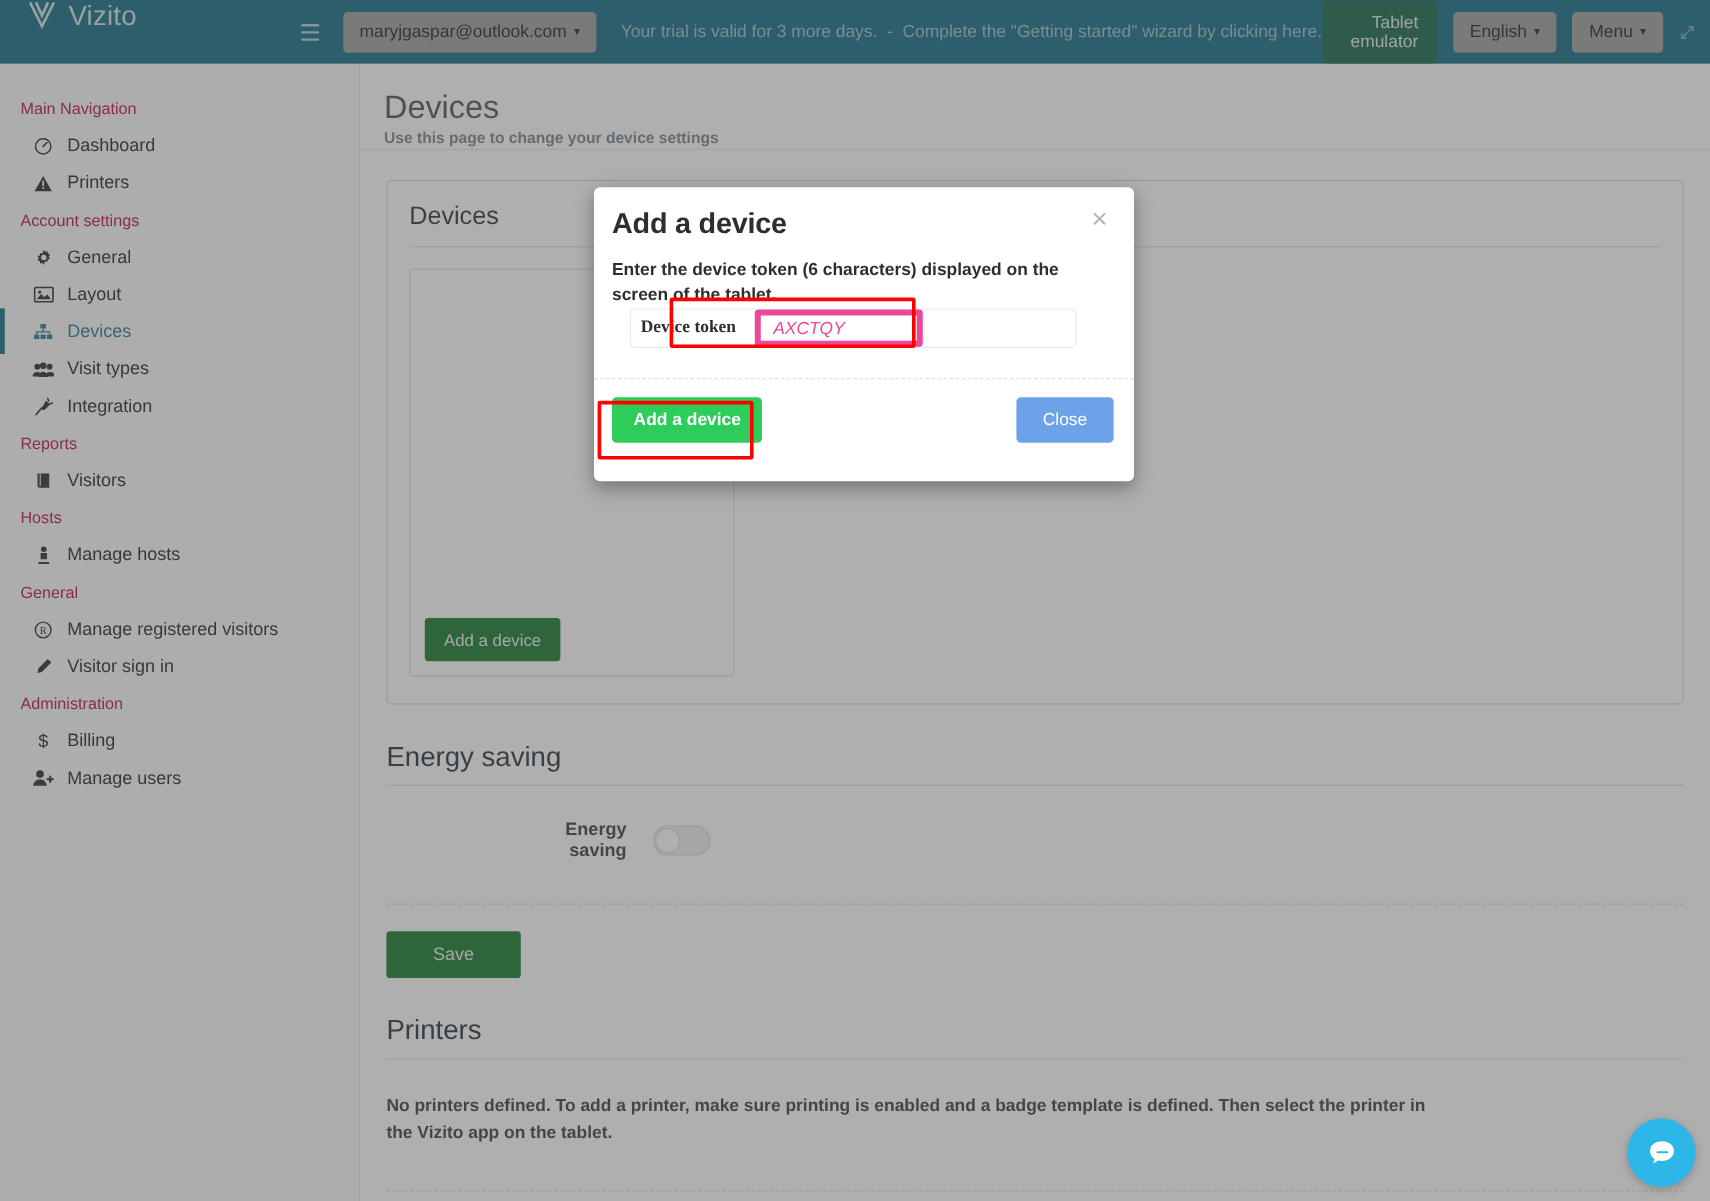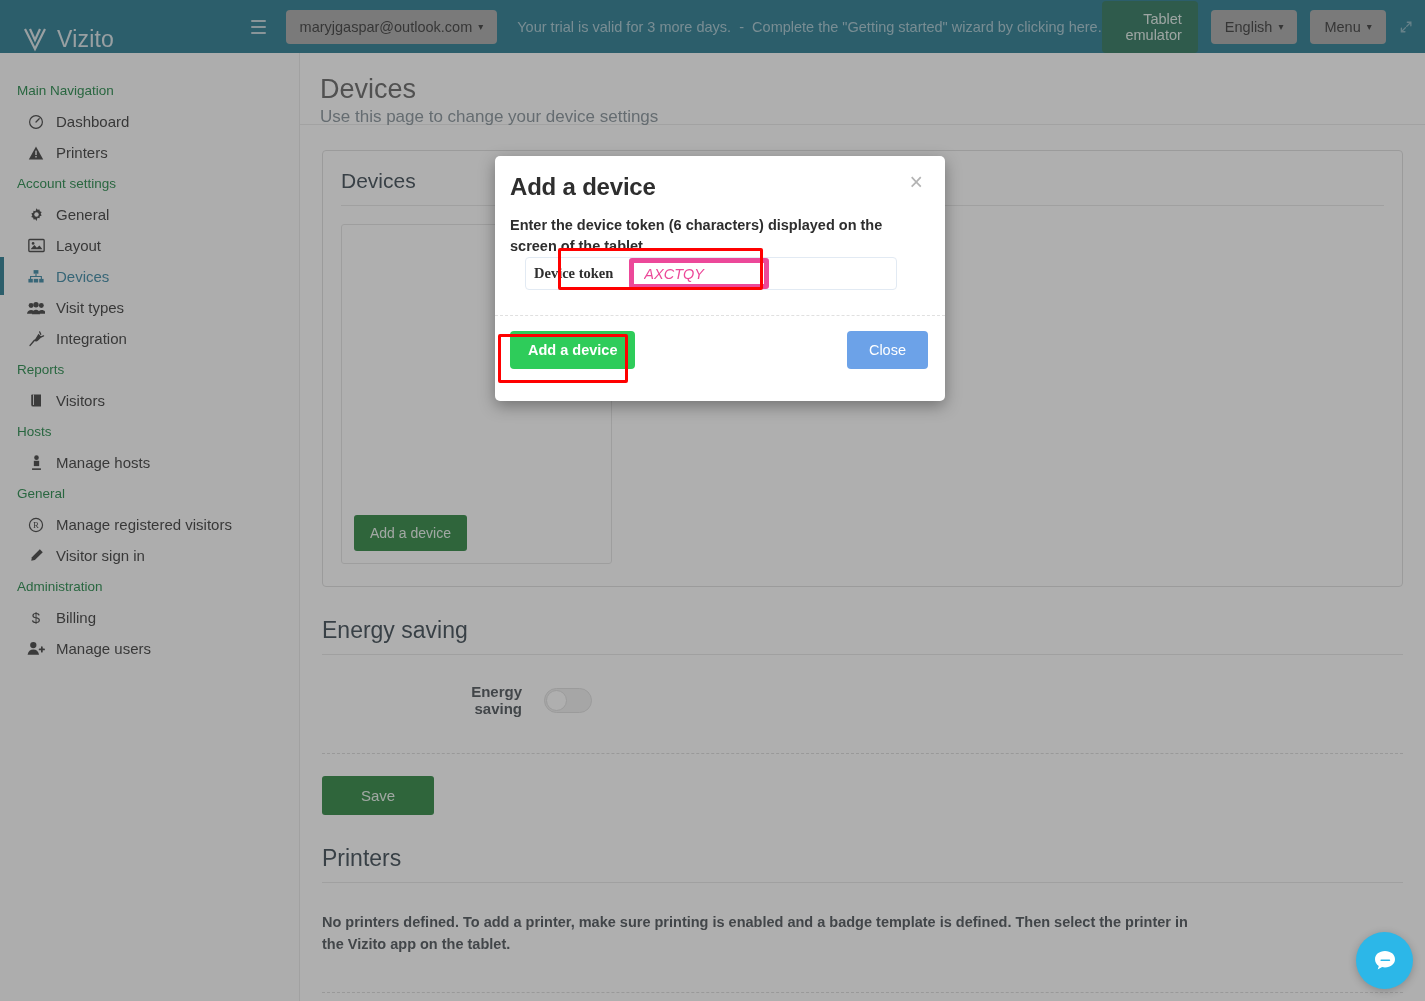--- a/index.html
+++ b/index.html
@@ -21,21 +21,21 @@
   
   .topbar {
     position: absolute; top: 0; left: 0;
     width: 1425px; height: 53px;
     background: #1a7188;
     display: flex; align-items: center;
     z-index: 5;
   }
   .brand {
     width: 300px; height: 53px;
-    display: flex; align-items: flex-end;
+    display: flex; align-items: flex-start;
     padding-left: 22px;
     gap: 9px;
   }
   .brand-mark { width: 26px; height: 26px; display:block; }
   .brand-text {
     color: #d8e4e8; font-size: 23px; letter-spacing: .2px;
     font-family: "Liberation Sans", sans-serif; font-weight: 400;
   }
   .hamburger {
     width: 18px; height: 14px; margin-left: 12px; margin-right: 20px;
@@ -72,21 +72,21 @@
   .sidebar {
     position: absolute; top: 53px; left: 0;
     width: 300px; height: 948px;
     background: #fbfbfb;
     border-right: 1px solid #e7e7e7;
     padding-top: 22px;
     overflow: hidden;
     z-index: 2;
   }
   .nav-section {
-    color: #15803d; font-size: 13.5px;
+    color: #be185d; font-size: 13.5px;
     padding: 8px 0 8px 17px;
     font-family: "Liberation Sans", sans-serif;
   }
   .nav-item {
     display: flex; align-items: center;
     height: 31px; padding-left: 26px;
     color: #2f2f2f; font-size: 15px;
     cursor: pointer; position: relative;
     text-decoration: none;
   }
@@ -114,21 +114,21 @@
     padding: 22px 20px 0 20px;
     height: 72px;
     border-bottom: 1px solid #e9e9e9;
     background: #fff;
   }
   .page-title {
     font-size: 27px; color: #5b5b5b; font-weight: 400;
     margin: 0 0 2px 0; line-height: 1.1;
     font-family: "Liberation Sans", sans-serif;
   }
-  .page-sub { font-size: 17px; color: #7d8a92; }
+  .page-sub { font-size: 13px; color: #7d8a92; font-weight: bold; }
 
   .content { padding: 25px 22px 0 22px; }
 
   .card {
     border: 1px solid #dcdcdc; border-radius: 4px;
     background: #fff;
     padding: 18px 18px 22px 18px;
   }
   .card-title {
     font-size: 21px; color: #2f3d47; font-weight: 400;

